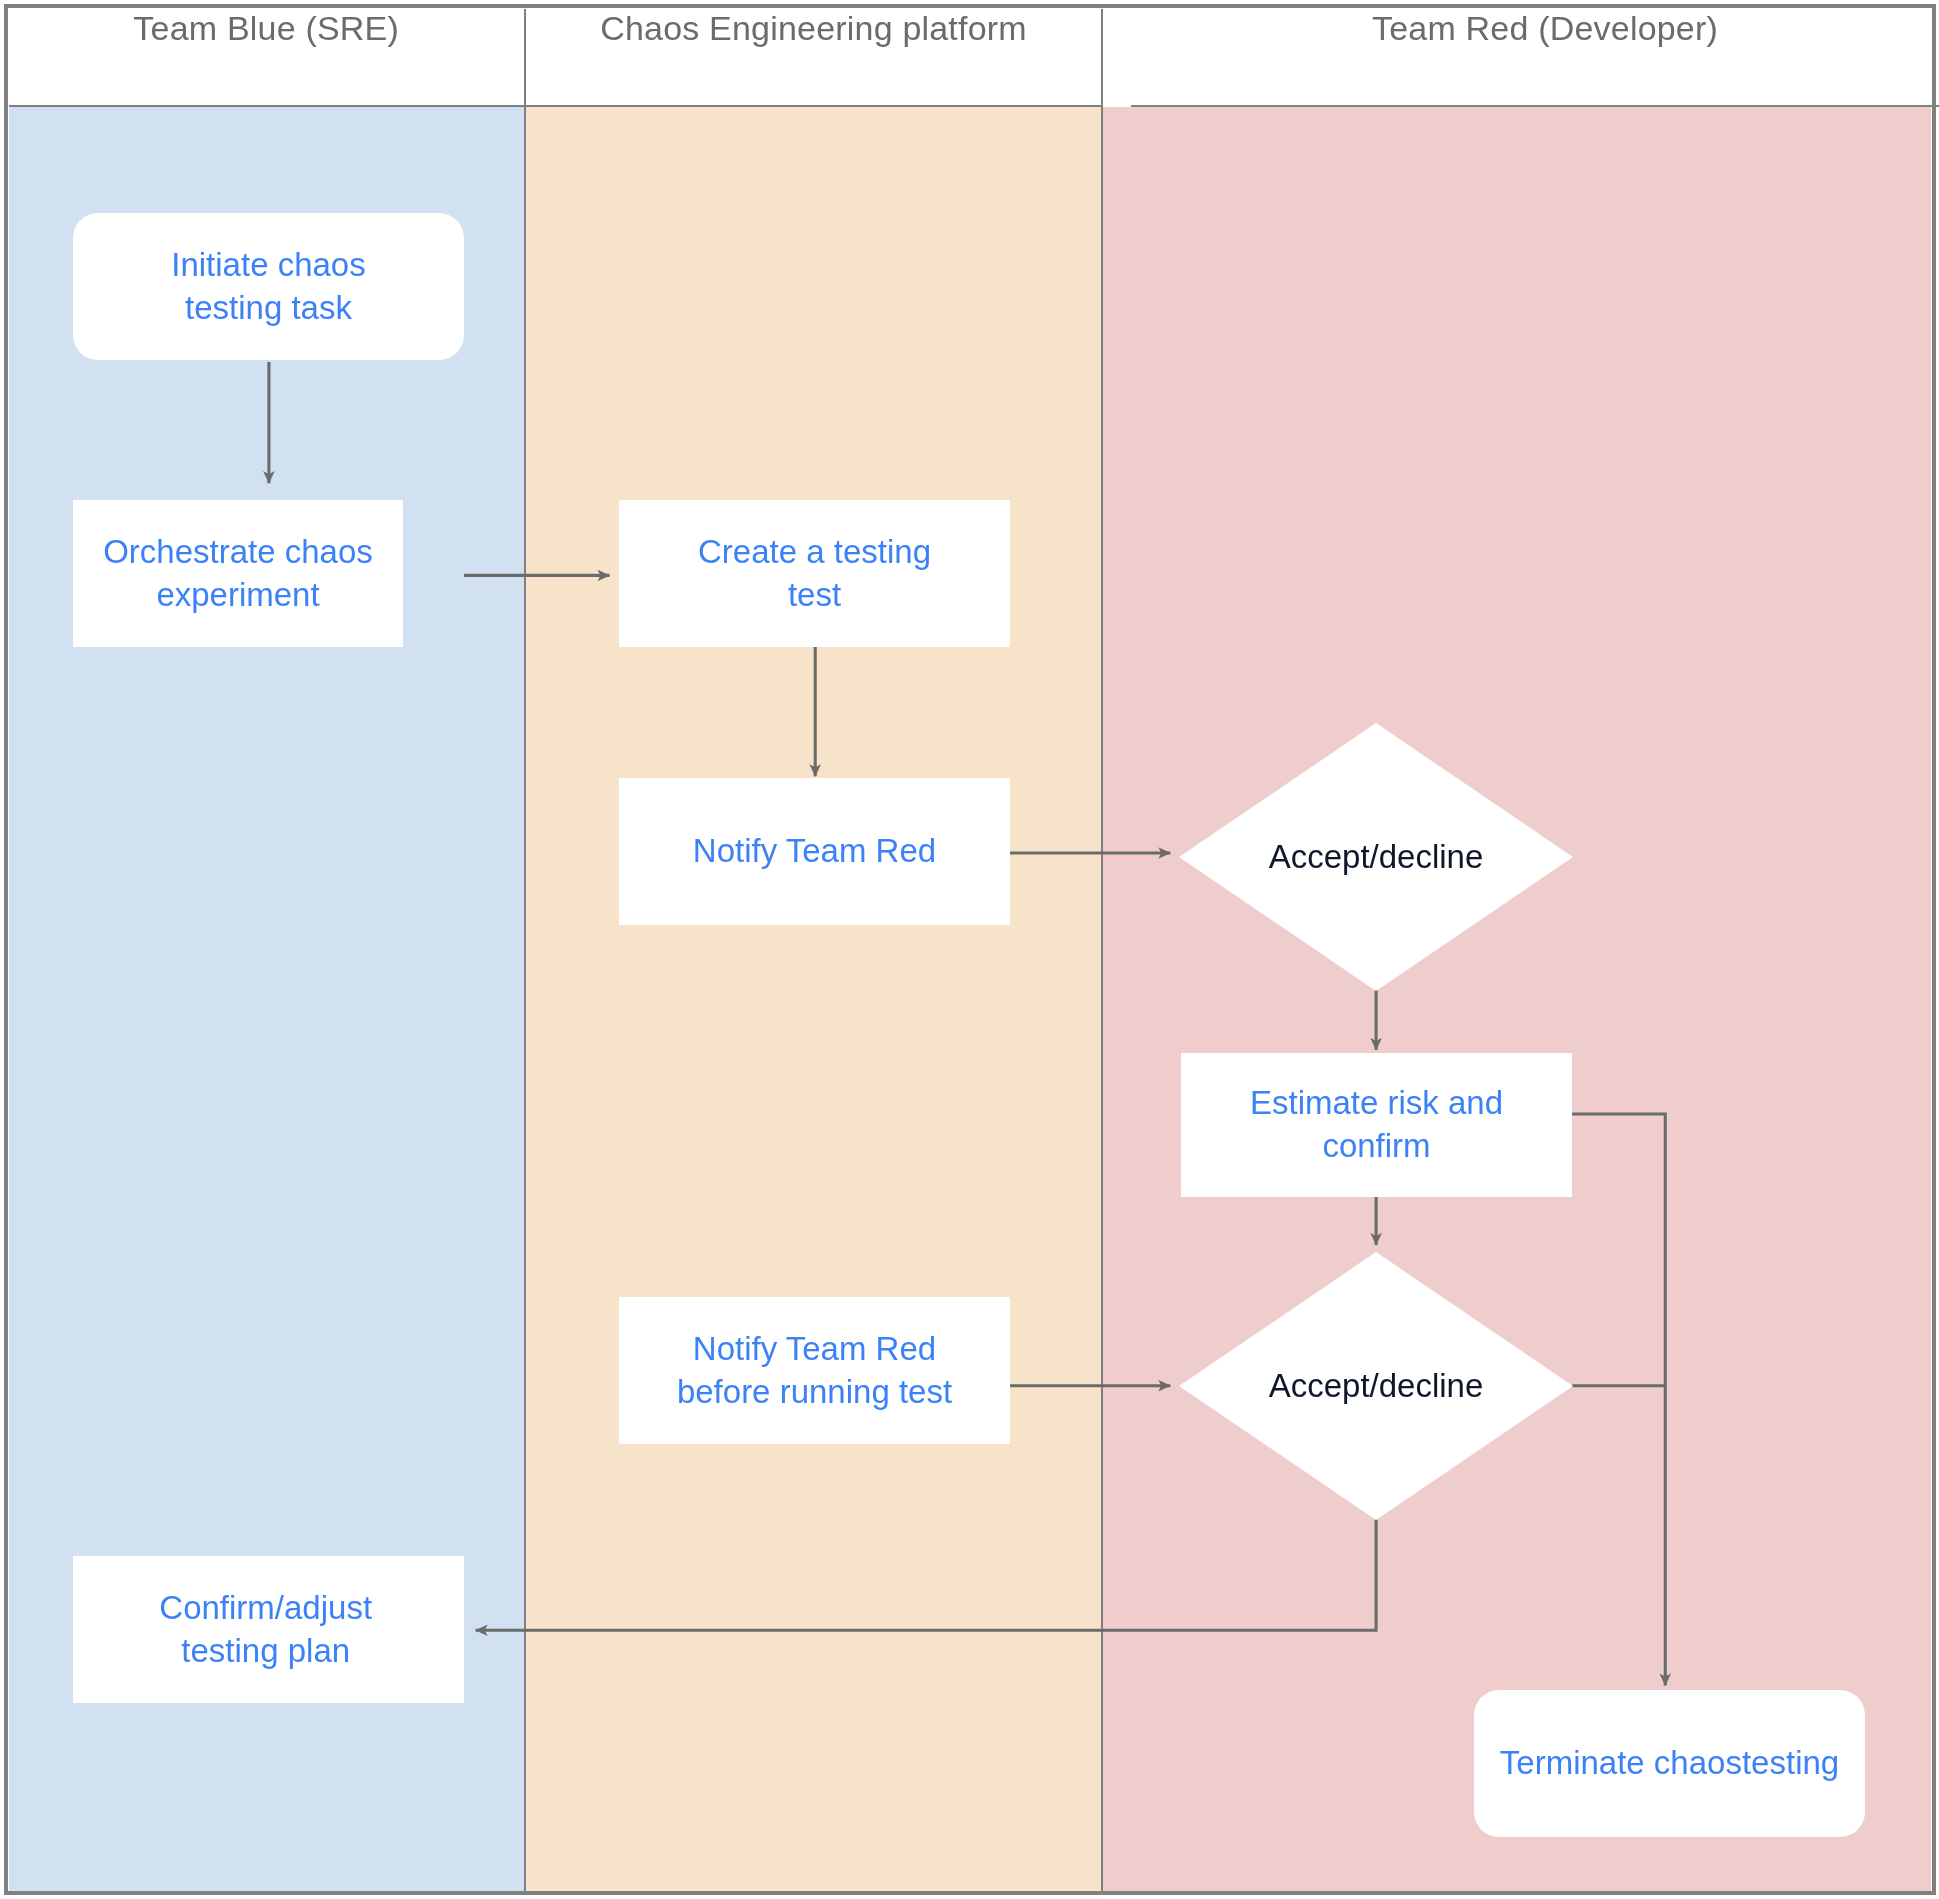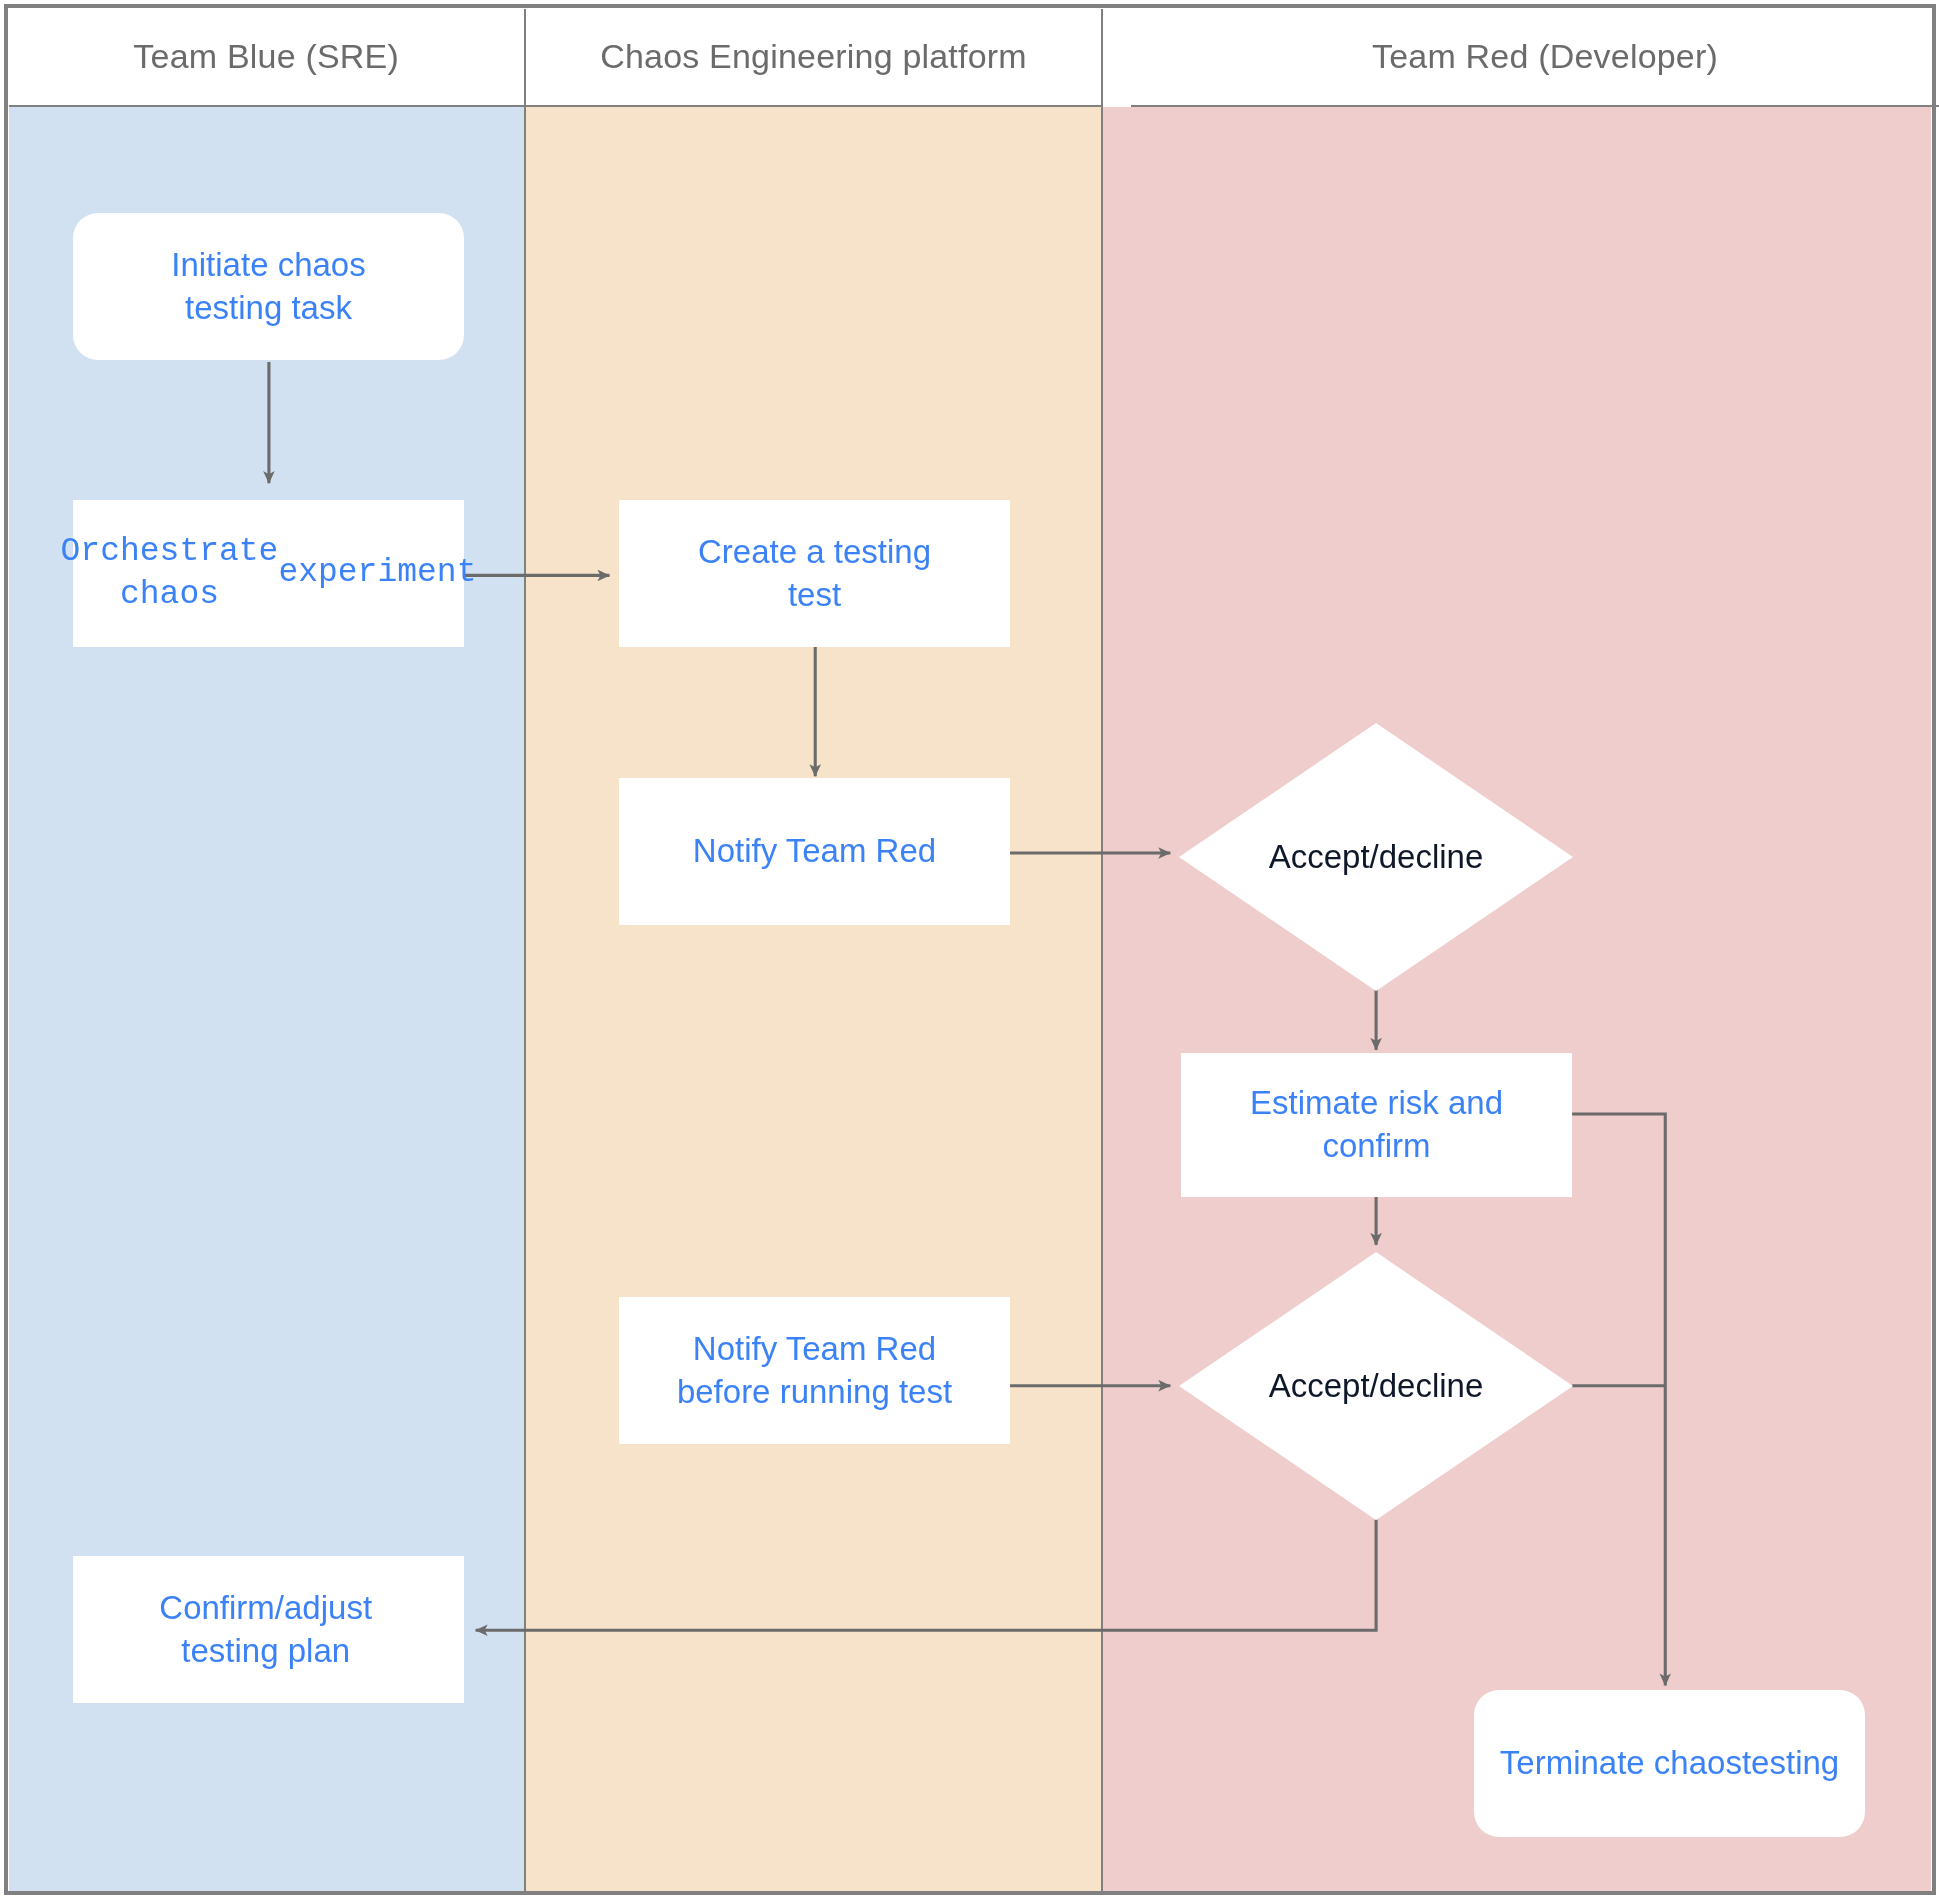--- a/index.html
+++ b/index.html
@@ -26,21 +26,20 @@
     border: 4.9px solid #808080;
     box-sizing: border-box;
   }
   
   .lane-header {
     position: absolute;
     top: 8.7px;
     height: 98px;
     background: #ffffff;
     display: flex;
-    align-items: center;
     justify-content: center;
     box-sizing: border-box;
     border-right: 2.9px solid #808080;
     border-bottom: 2.9px solid #808080;
   }
   .lane-header-text {
     font-size: 34px;
     color: #6b6b6b;
     letter-spacing: 0.2px;
     white-space: nowrap;
@@ -146,21 +145,21 @@
 
       <path d="M1418,1566 L1418,1680 L490,1680" marker-end="url(#ah)"></path>
     </g>
   </svg>
 
   <div class="node rounded" style="left:73px; top:213px; width:391px; height:147px; flex-direction:column;">
     <span>Initiate chaos</span>
     <span>testing task</span>
   </div>
 
-  <div class="node sharp" style="left:73px; top:500px; width:391px; height:147px; flex-direction:row;font-family:Liberation Mono, monospace;">
+  <div class="node sharp" style="left:73px; top:500px; width:330px; height:147px; flex-direction:column;">
     <span>Orchestrate chaos</span>
     <span>experiment</span>
   </div>
 
   <div class="node sharp" style="left:619px; top:500px; width:391px; height:147px; flex-direction:column;">
     <span>Create a testing</span>
     <span>test</span>
   </div>
 
   <div class="node sharp" style="left:619px; top:778px; width:391px; height:147px;">

